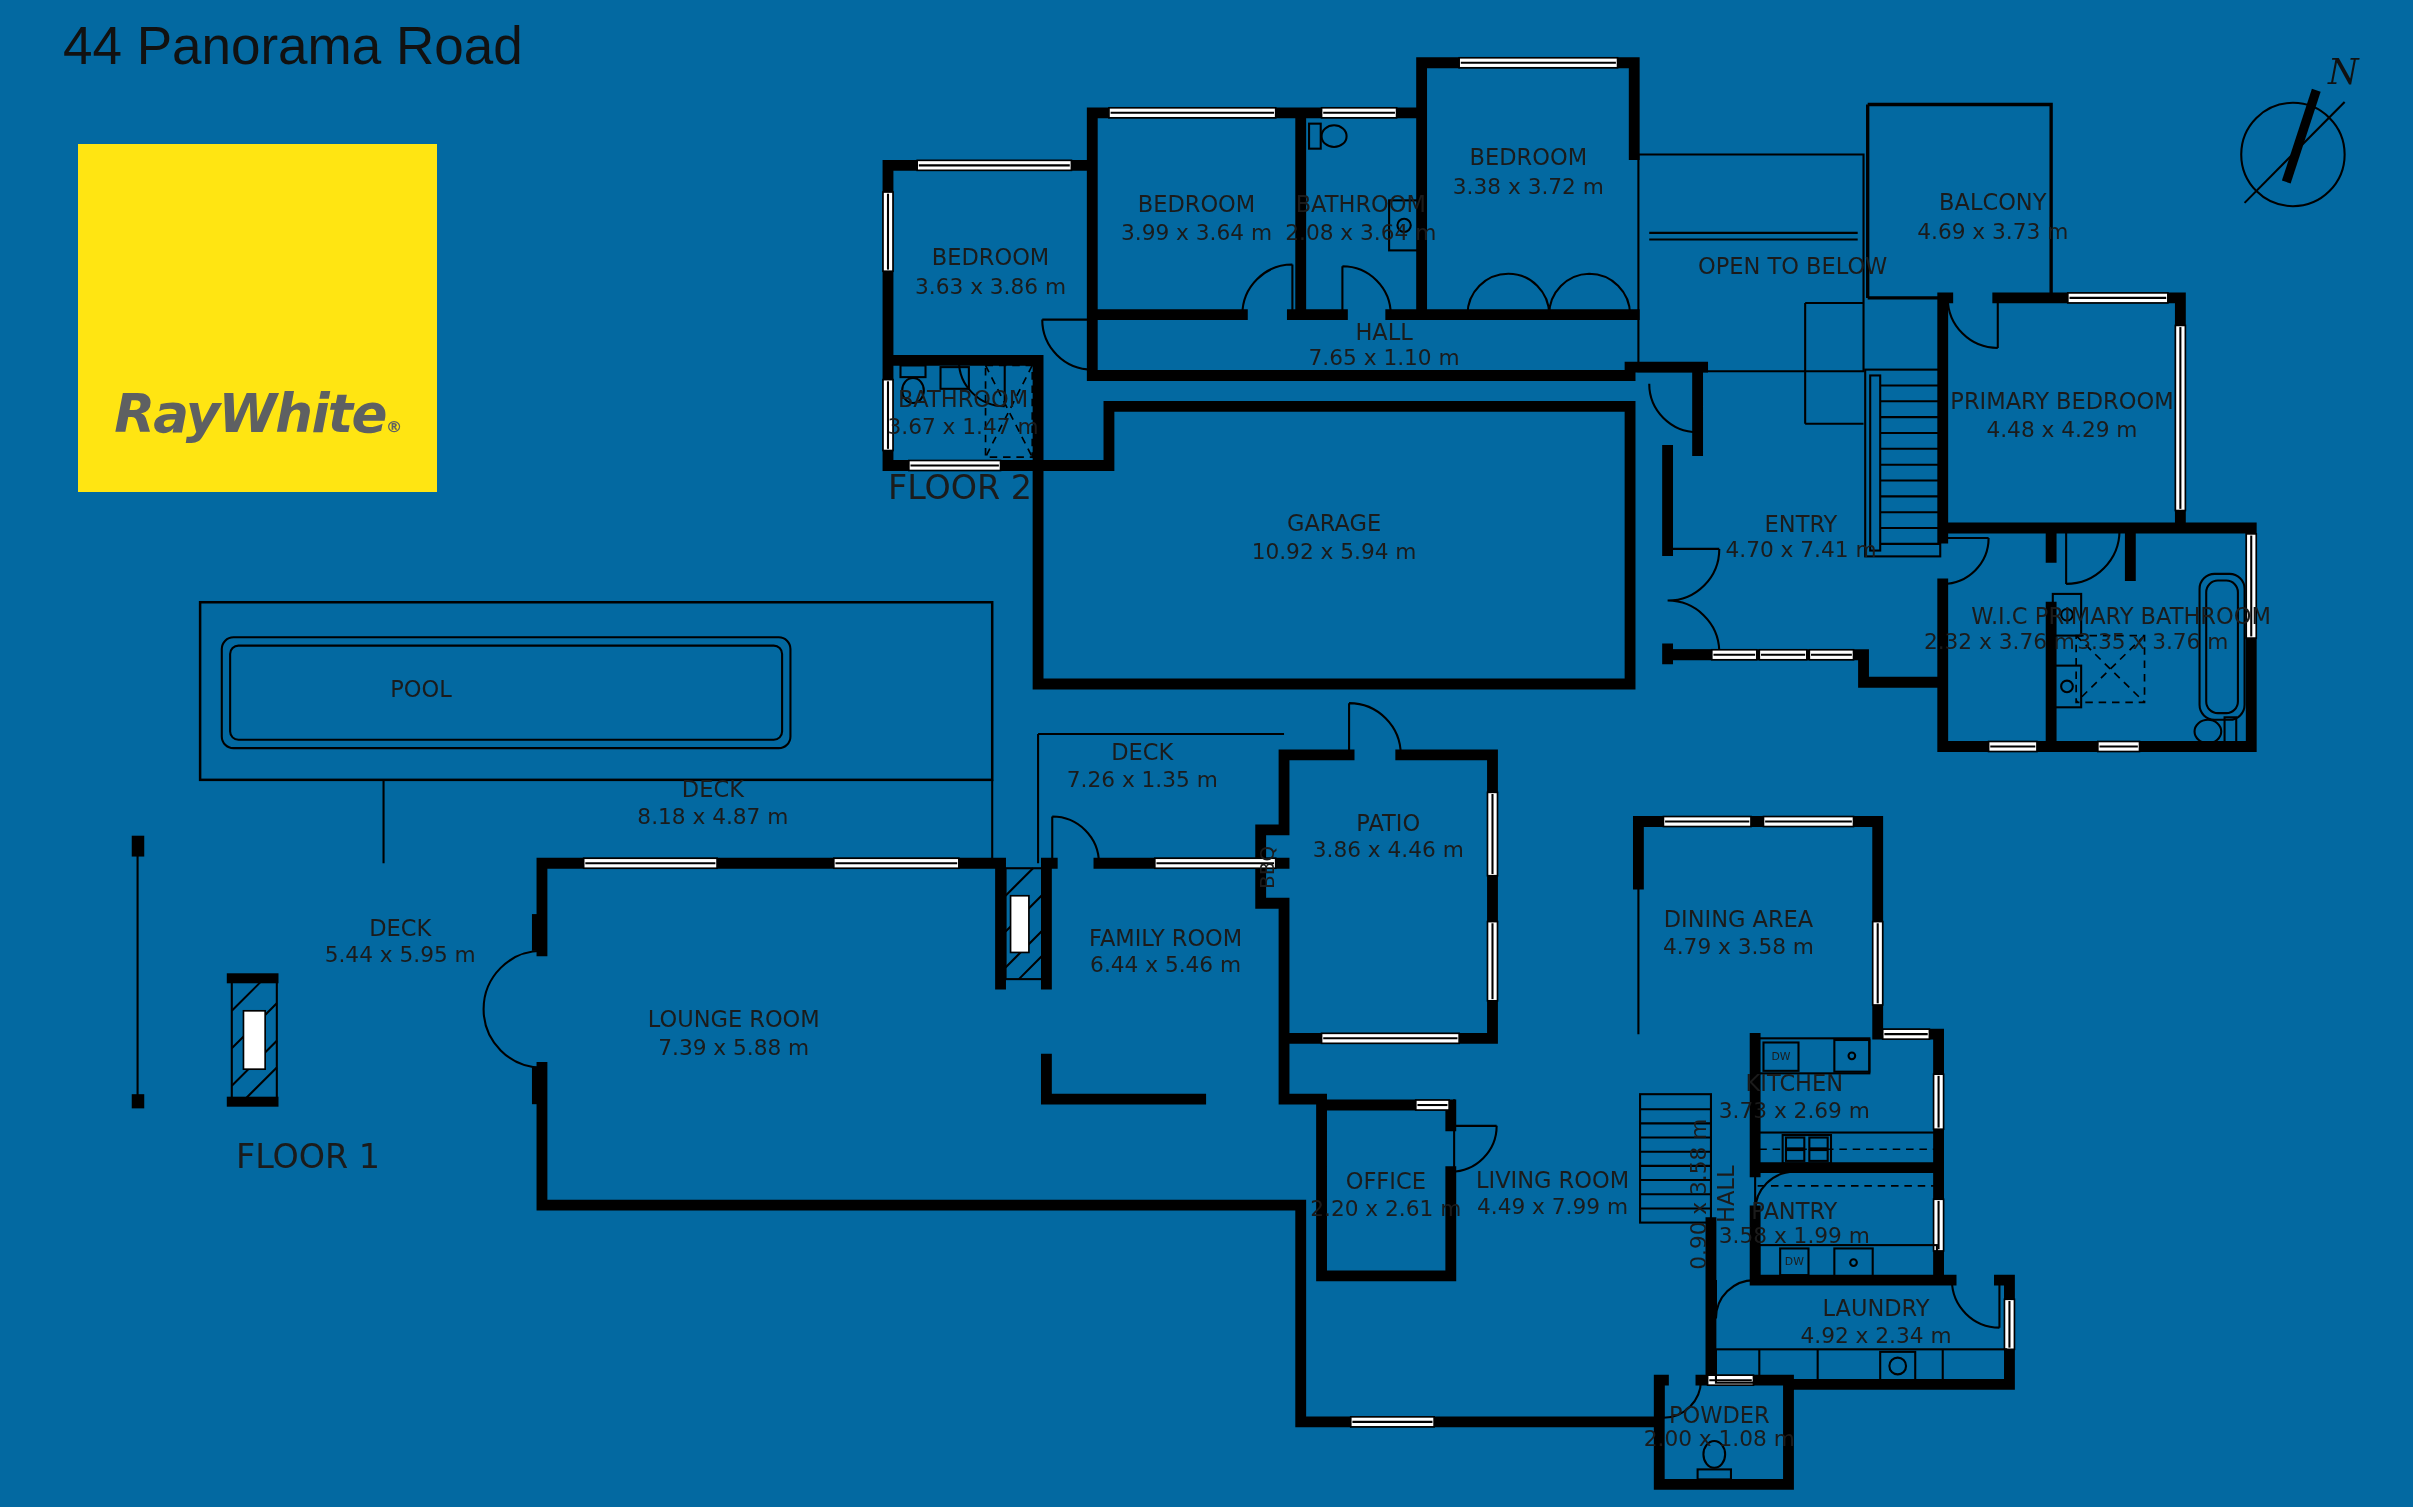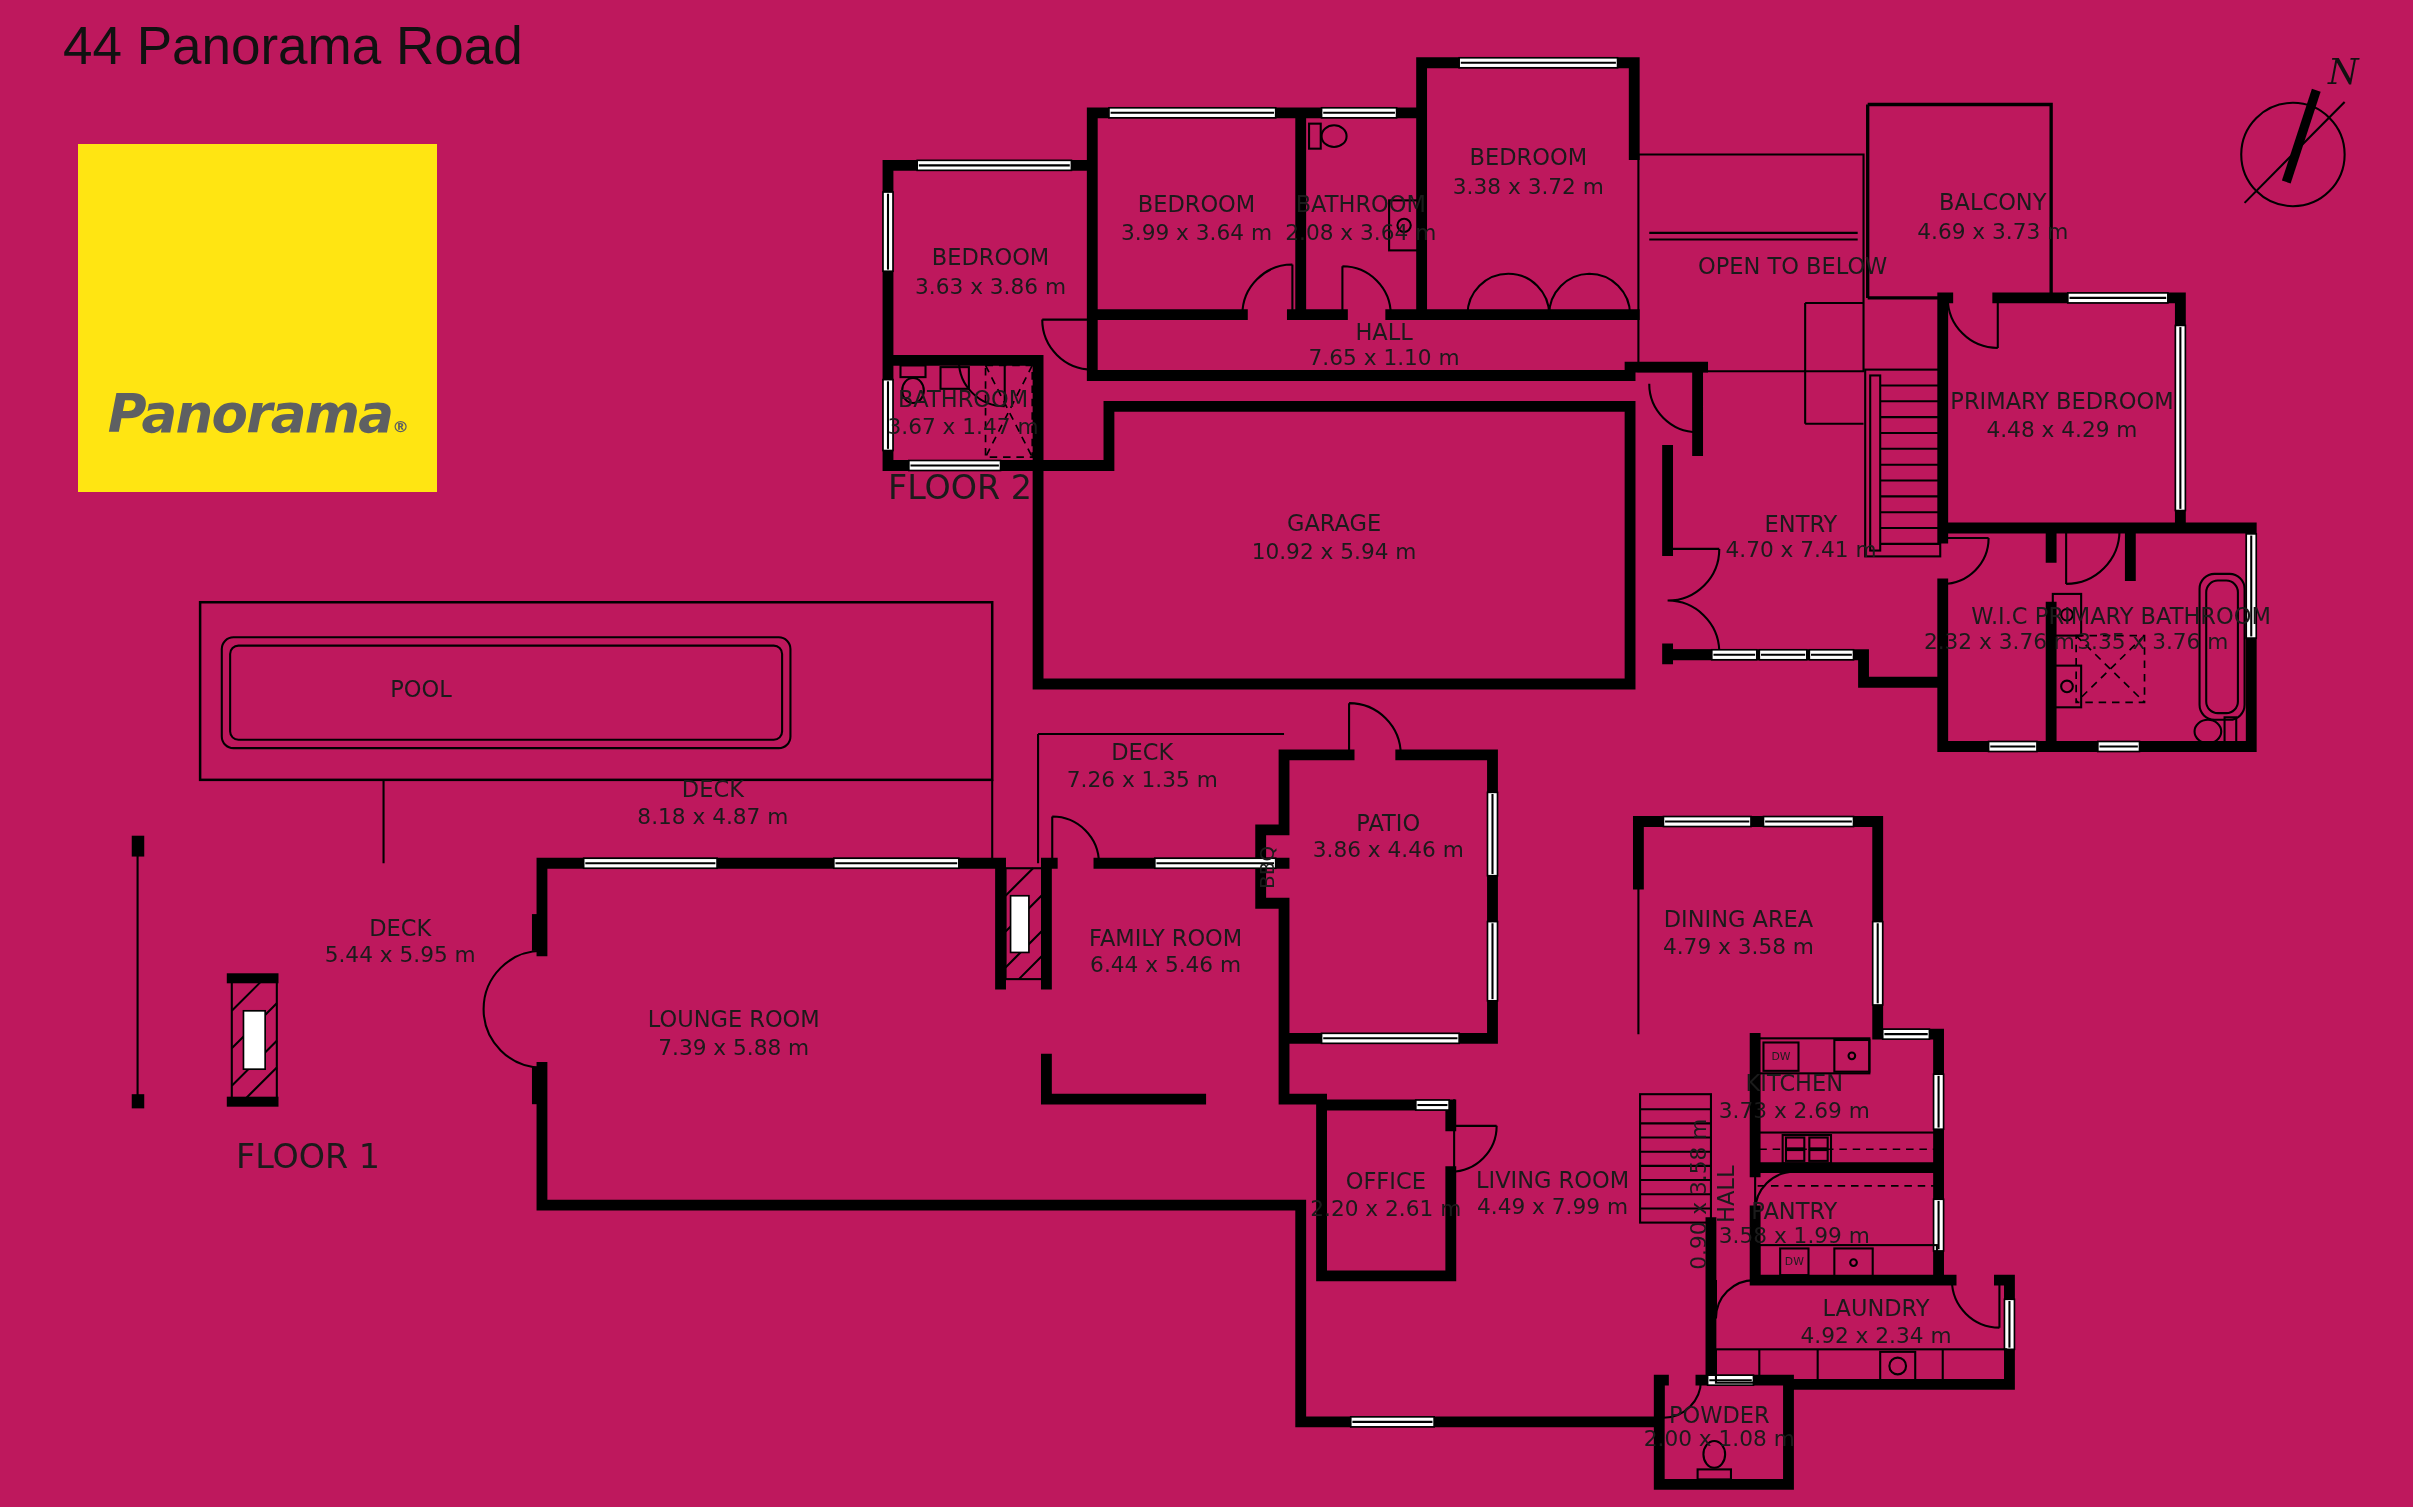--- a/index.html
+++ b/index.html
@@ -1,16 +1,16 @@
 <!DOCTYPE html>
 <html style="font-size:13.3px"><head>
 <meta charset="utf-8">
 <style>
   html,body{margin:0;padding:0;background:#ffffff;}
-  #page{position:relative;width:2413px;height:1508px;background:#be185d;overflow:hidden;
+  #page{position:relative;width:2413px;height:1508px;background:#0369a1;overflow:hidden;
         font-family:"DejaVu Sans","Liberation Sans",sans-serif;}
   .title{position:absolute;left:63px;top:15px;font-size:53px;color:#111;
          font-family:"Liberation Sans",sans-serif;letter-spacing:0px;}
   .logo{position:absolute;left:78px;top:144px;width:359px;height:348px;background:#FFE512;
         display:flex;align-items:flex-end;justify-content:center;}
   .logo .wordmark{font-family:"DejaVu Sans","Liberation Sans",sans-serif;font-style:italic;font-weight:bold;
         font-size:53px;color:#5E6062;padding-bottom:48px;letter-spacing:-1.7px;}
   .logo .reg{font-size:16.7px;vertical-align:baseline;font-style:italic;}
   svg{position:absolute;left:0;top:0;}
   .w{stroke:#000;stroke-width:13;fill:none;stroke-linecap:square;}
@@ -26,21 +26,21 @@
   .north{font-family:"DejaVu Serif","Liberation Serif",serif;font-size:42px;font-style:italic;fill:#111;}
 </style>
 </head>
 <body>
 
 <div id="page">
 
   <div class="title">44 Panorama Road</div>
 
   <div class="logo">
-    <div class="wordmark"><span>Panorama</span><span class="reg">®</span></div>
+    <div class="wordmark"><span>RayWhite</span><span class="reg">®</span></div>
   </div>
 
   <svg width="2413" height="1508" viewBox="0 0 2894 1808">
 
     <g>
 
       <path class="w" d="
         M1065,198 H1310 M1065,198 V558 M1065,432 H1245 M1065,558 H1245 M1245,432 V558
         M1310,135 V450 M1310,135 H1705 M1560,135 V377
         M1705,75 V377 M1705,75 H1960 M1960,75 V185

